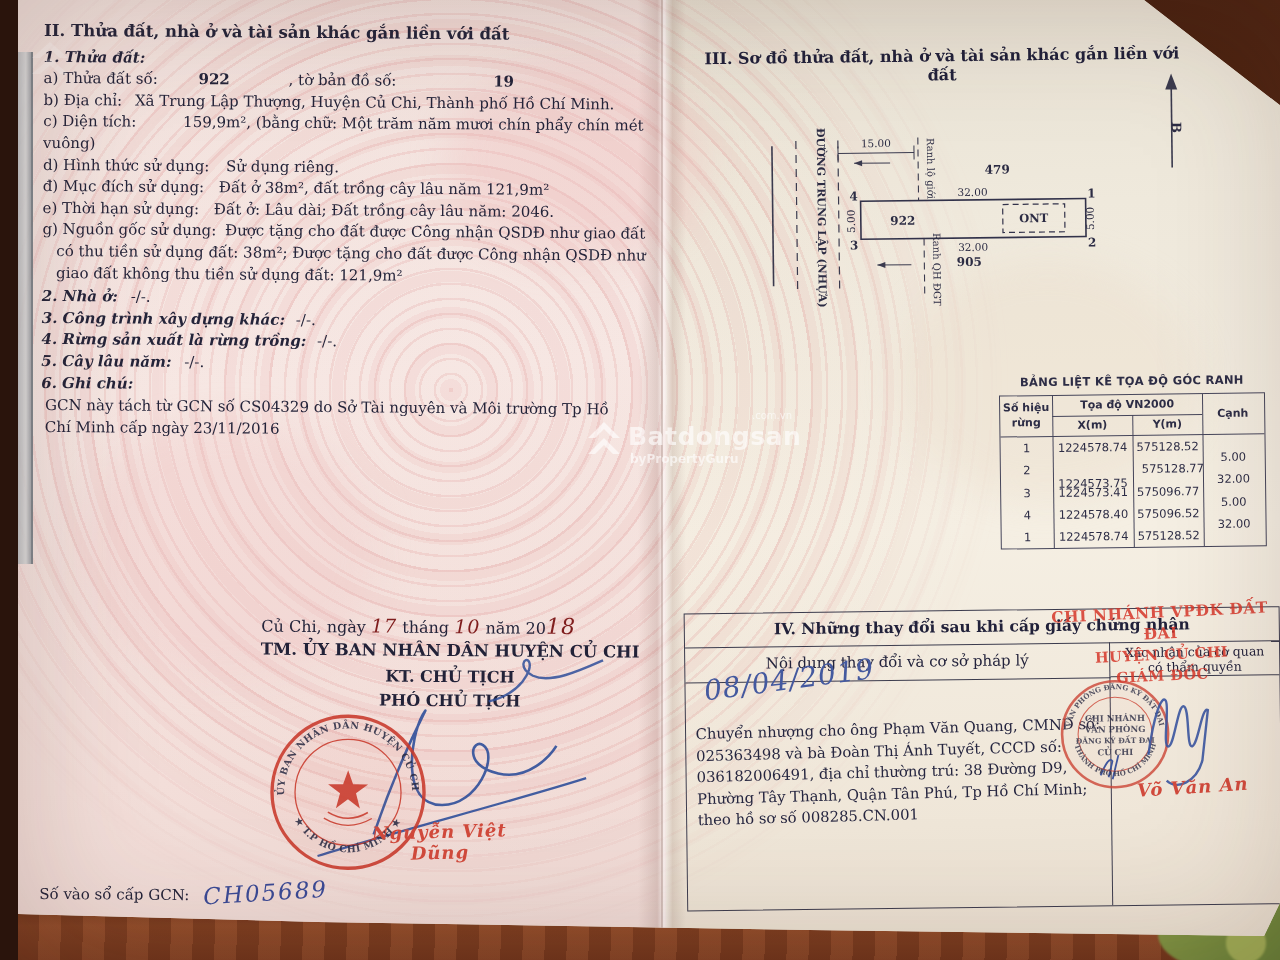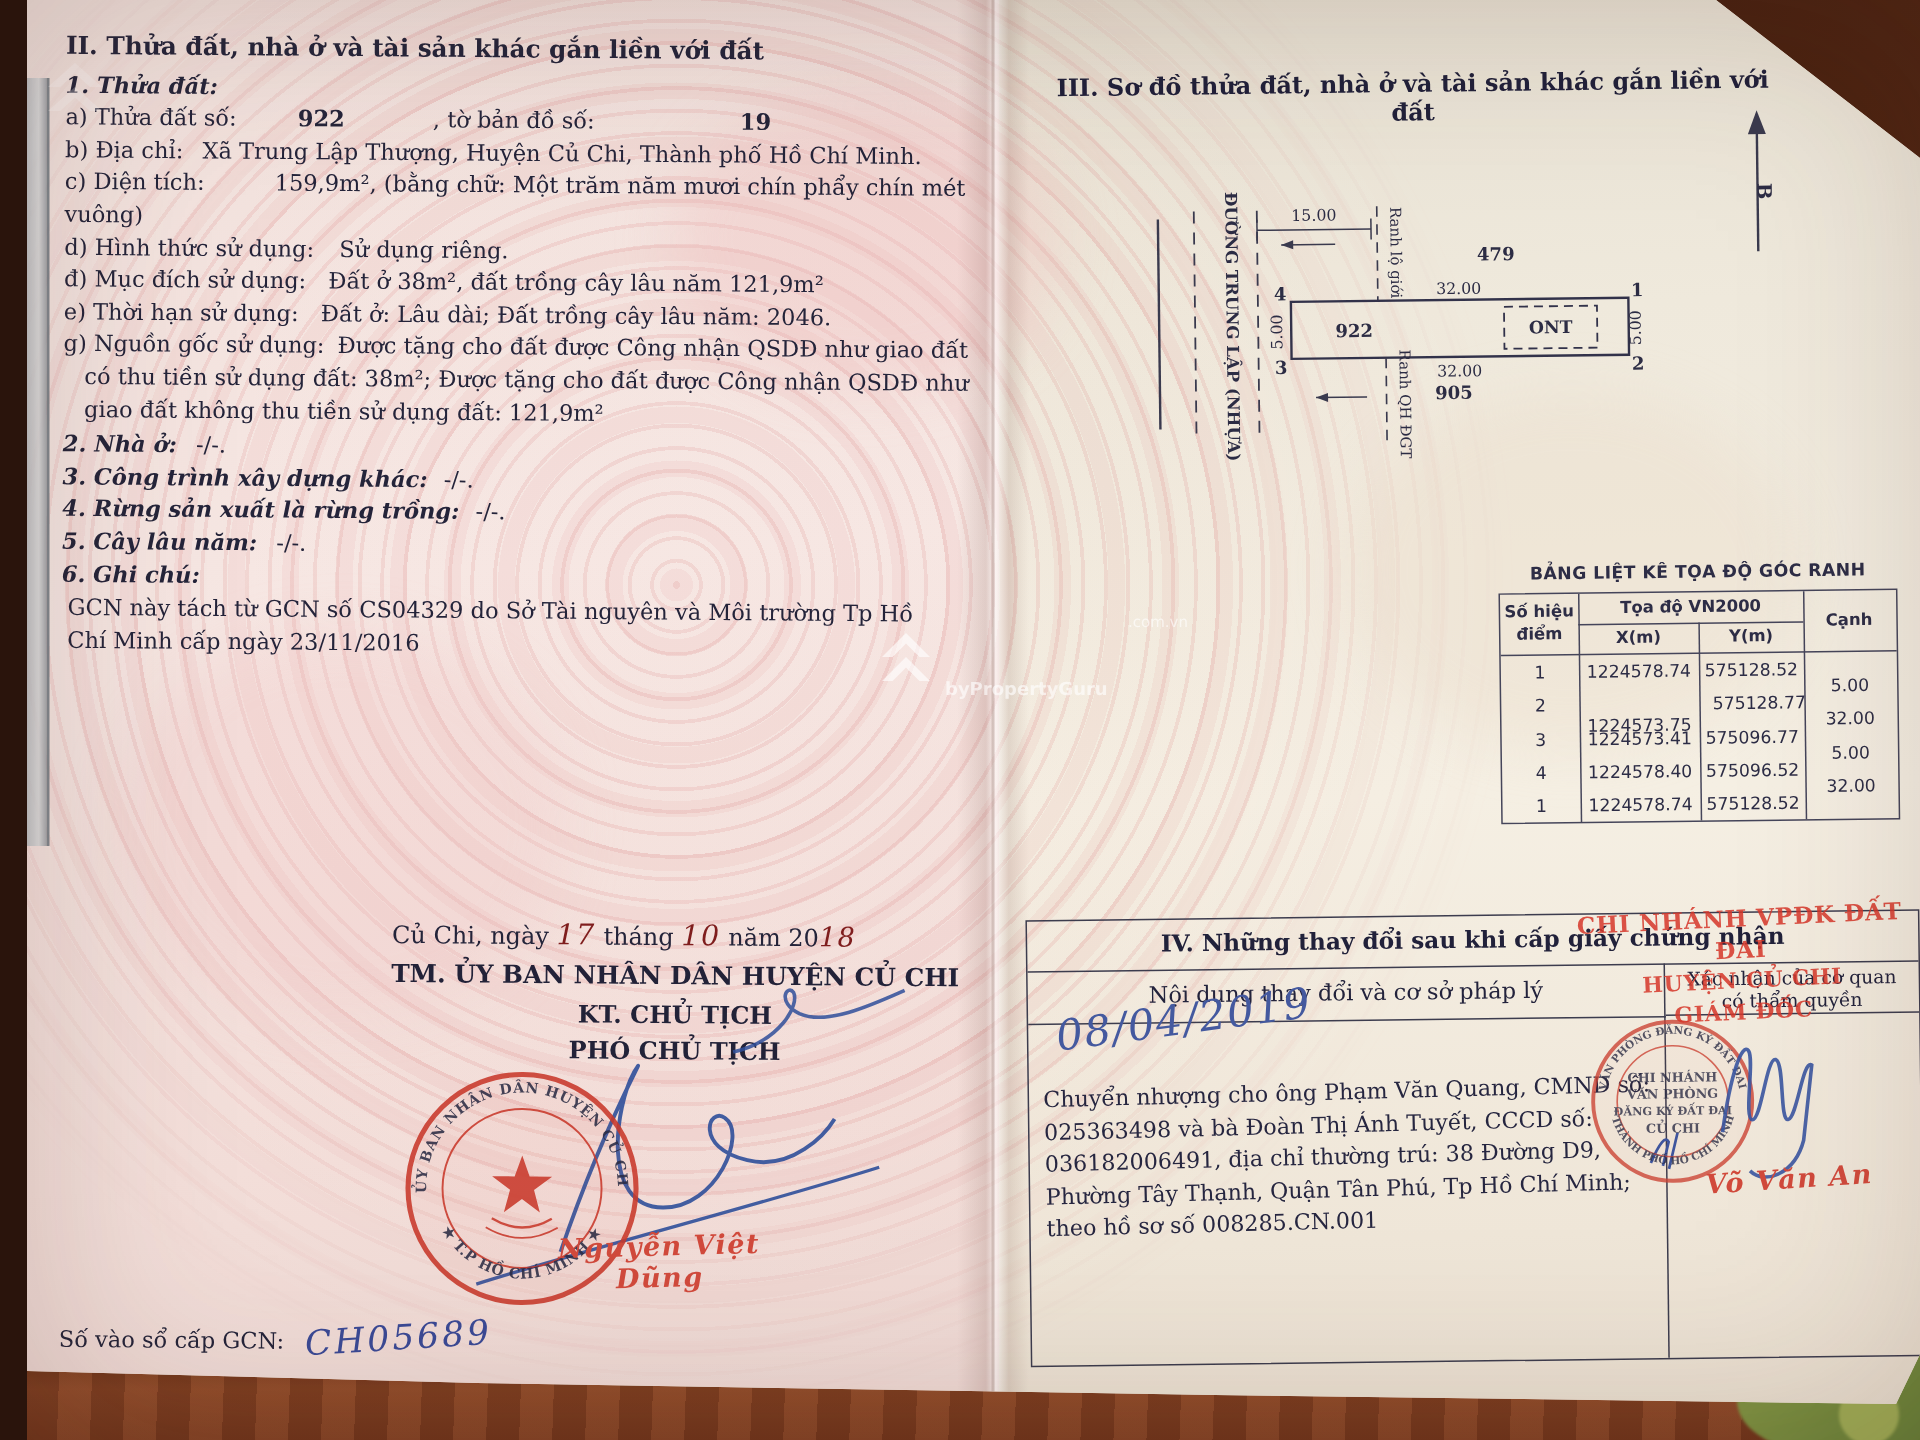--- a/index.html
+++ b/index.html
@@ -178,21 +178,21 @@
         </div>
         <div class="l itl">6. Ghi chú:</div>
         <div class="l note">GCN này tách từ GCN số CS04329 do Sở Tài nguyên và Môi trường Tp Hồ Chí Minh cấp ngày 23/11/2016</div>
       </div>
 
       <div class="dateline">
         <span>Củ Chi, ngày</span>
         <span class="hand" style="font-size:19px">17</span>
         <span>tháng</span>
         <span class="hand" style="font-size:19px">10</span>
-        <span>năm 20</span><span class="hand" style="font-size:18px">18</span>
+        <span>năm 20</span><span class="hand" style="font-size:22px">18</span>
       </div>
       <div class="authority">TM. ỦY BAN NHÂN DÂN HUYỆN CỦ CHI</div>
       <div class="kt">KT. CHỦ TỊCH</div>
       <div class="pho">PHÓ CHỦ TỊCH</div>
 
       <svg class="abs" style="left:468px;top:646px" width="130" height="70">
         <path d="M 8 52 C 40 44,52 20,48 12 C 44 6,36 18,52 26 C 70 34,100 20,122 10" fill="none" stroke="#2f4f9a" stroke-width="2.4" opacity=".85"></path>
       </svg>
 
       <svg class="abs" style="left:300px;top:680px" width="280" height="185">
@@ -268,21 +268,21 @@
 
       <div class="ctable">
         <div class="ct-title">BẢNG LIỆT KÊ TỌA ĐỘ GÓC RANH</div>
         <div class="ct-grid">
           <div class="ct-line" style="left:52px;top:0;width:1.2px;height:100%"></div>
           <div class="ct-line" style="left:132px;top:20px;width:1.2px;height:132px"></div>
           <div class="ct-line" style="left:202px;top:0;width:1.2px;height:100%"></div>
           <div class="ct-line" style="left:52px;top:20px;width:150px;height:1.2px"></div>
           <div class="ct-line" style="left:0;top:40px;width:100%;height:1.2px"></div>
           <div class="ct-cell ct-head" style="left:0;top:5px;width:52px">Số hiệu</div>
-          <div class="ct-cell ct-head" style="left:0;top:20px;width:52px">điểm</div>
+          <div class="ct-cell ct-head" style="left:0;top:20px;width:52px">rừng</div>
           <div class="ct-cell ct-head" style="left:52px;top:3px;width:150px">Tọa độ VN2000</div>
           <div class="ct-cell ct-head" style="left:52px;top:23px;width:80px">X(m)</div>
           <div class="ct-cell ct-head" style="left:132px;top:23px;width:70px">Y(m)</div>
           <div class="ct-cell ct-head" style="left:202px;top:13px;width:61px">Cạnh</div>
           <div class="ct-cell" style="left:0;top:45px;width:52px">1</div>
           <div class="ct-cell" style="left:52px;top:45px;width:80px">1224578.74</div>
           <div class="ct-cell" style="left:132px;top:45px;width:70px">575128.52</div>
           <div class="ct-cell" style="left:0;top:67px;width:52px">2</div>
           <div class="ct-cell" style="left:52px;top:81px;width:80px">1224573.75</div>
           <div class="ct-cell" style="left:132px;top:67px;width:80px">575128.77</div>
@@ -352,18 +352,19 @@
       <path d="M 10 30 L 28 14 L 46 30 L 38 30 L 28 21 L 18 30 Z" fill="#ffffff"></path>
       <path d="M 10 46 L 28 30 L 46 46 L 38 46 L 28 37 L 18 46 Z" fill="#ffffff"></path>
     </svg>
   </div>
 
   <div class="wm">
     <svg width="40" height="44" style="position:absolute;left:0;top:8px">
       <path d="M 4 22 L 20 6 L 36 22 L 29 22 L 20 13 L 11 22 Z" fill="rgba(255,255,255,.62)"></path>
       <path d="M 4 38 L 20 22 L 36 38 L 29 38 L 20 29 L 11 38 Z" fill="rgba(255,255,255,.62)"></path>
     </svg>
+    <div class="wm-brand">Batdongsan</div>
     <div class="wm-domain">.com.vn</div>
     <div class="wm-by">byPropertyGuru</div>
   </div>
 
   <div class="vignette"></div>
 </div>
 
 </body></html>

